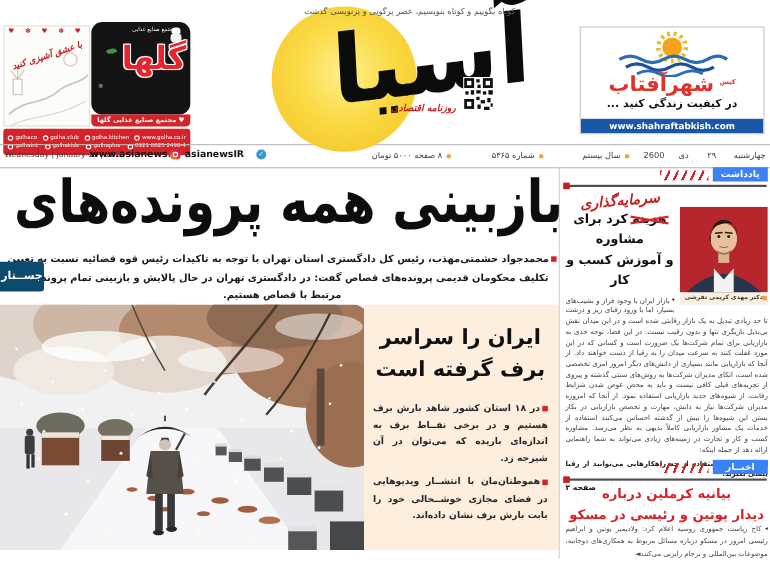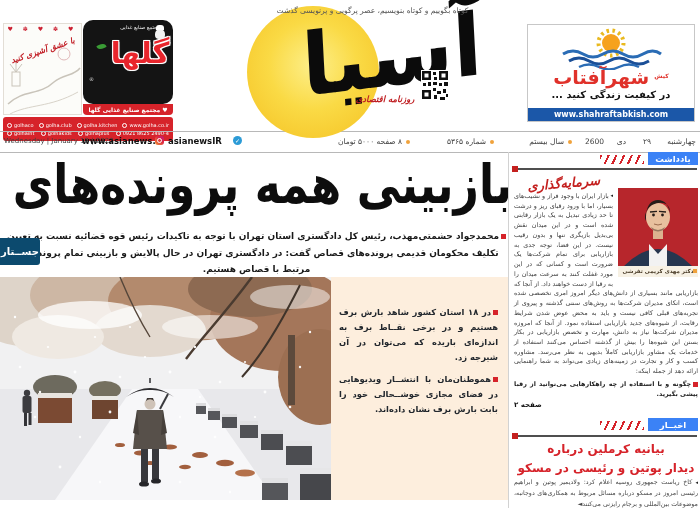--- a/index.html
+++ b/index.html
@@ -332,20 +332,24 @@
         <circle cx="130" cy="50" r="1.1"></circle>
         <circle cx="290" cy="130" r="1.3"></circle>
       <circle cx="15" cy="40" r="1.2"></circle>
         <circle cx="310" cy="55" r="1.2"></circle>
         <circle cx="200" cy="120" r="1.1"></circle>
         <circle cx="40" cy="115" r="1.2"></circle>
     </g>
   </svg>
 
   <div class="cream">
+    <div class="snow-headline">
+      <span>ایران را سراسر</span><br>
+      <span>برف گرفته است</span>
+    </div>
     <div class="snow-bullets">
       <div class="snow-bullet"><span class="sq"></span><span>در ۱۸ استان کشور شاهد بارش برف هستیم و در برخی نقــاط برف به اندازه‌ای باریده که می‌توان در آن شیرجه زد.</span></div>
       <div class="snow-bullet"><span class="sq"></span><span>هموطنان‌مان با انتشــار ویدیوهایی در فضای مجازی خوشــحالی خود را بابت بارش برف نشان داده‌اند.</span></div>
     </div>
   </div>
 
   <div class="vdiv"></div>
 
   <div class="sec-label" style="top:152px">یادداشت</div>
   <div class="sec-stripes" style="top:155px"></div>
@@ -364,20 +368,24 @@
         <path d="M28,24 Q26,30 28,33 L28,24 Z" fill="#241d19"></path>
         <circle cx="35.5" cy="27" r="1.4" fill="#241d19"></circle>
           <circle cx="44.5" cy="27" r="1.4" fill="#241d19"></circle>
         <path d="M32,24 L39,23.4 M41,23.4 L48,24" stroke="#241d19" stroke-width="1.4"></path>
         <path d="M36,36 Q40,38 44,36" stroke="#9c6b4d" stroke-width="1" fill="none"></path>
         <path d="M33,39 Q40,45 47,39 Q46,43 40,43.5 Q34,43 33,39 Z" fill="#6b513f" opacity="0.65"></path>
       </svg>
       <div class="portrait-cap"><span class="cap-sq"></span><span>دکتر مهدی کریمی تفرشی</span></div>
     </div>
     <div class="script-line">سرمایه‌گذاری</div>
+    <div class="note-title">
+      <span class="struck">هزینه</span><span> کرد برای مشاوره</span><br>
+      <span>و آموزش کسب و کار</span>
+    </div>
     <div class="note-body"><span class="pmark">◂ </span><span>بازار ایران با وجود فراز و نشیب‌های بسیار، اما با ورود رقبای ریز و درشت تا حد زیادی تبدیل به یک بازار رقابتی شده است و در این میدان نقش بی‌بدیل بازیگری تنها و بدون رقیب نیست. در این فضا، توجه جدی به بازاریابی برای تمام شرکت‌ها یک ضرورت است و کسانی که در این مورد غفلت کنند به سرعت میدان را به رقبا از دست خواهند داد. از آنجا که بازاریابی مانند بسیاری از دانش‌های دیگر امروز امری تخصصی شده است، اتکای مدیران شرکت‌ها به روش‌های سنتی گذشته و پیروی از تجربه‌های قبلی کافی نیست و باید به محض عوض شدن شرایط رقابت، از شیوه‌های جدید بازاریابی استفاده نمود. از آنجا که امروزه مدیران شرکت‌ها نیاز به دانش، مهارت و تخصص بازاریابی در بکار بستن این شیوه‌ها را بیش از گذشته احساس می‌کنند استفاده از خدمات یک مشاور بازاریابی کاملاً بدیهی به نظر می‌رسد. مشاوره کسب و کار و تجارت در زمینه‌های زیادی می‌تواند به شما راهنمایی ارائه دهد از جمله اینکه:</span></div>
     <div class="note-bullet"><span class="sq"></span><span>چگونه و با استفاده از چه راهکارهایی می‌توانید از رقبا پیشی بگیرید.</span></div>
     <div class="page-ref">صفحه ۲</div>
   </div>
 
   <div class="sec-label" style="top:418px">اخبــار</div>
   <div class="sec-stripes" style="top:421px"></div>
   <div class="rule" style="top:435px"></div>
   <div class="rule-sq" style="top:433px"></div>
 

